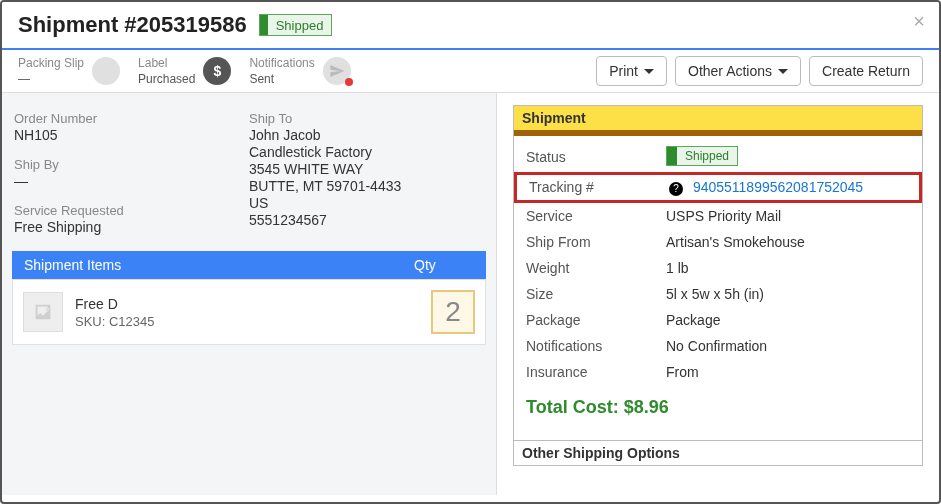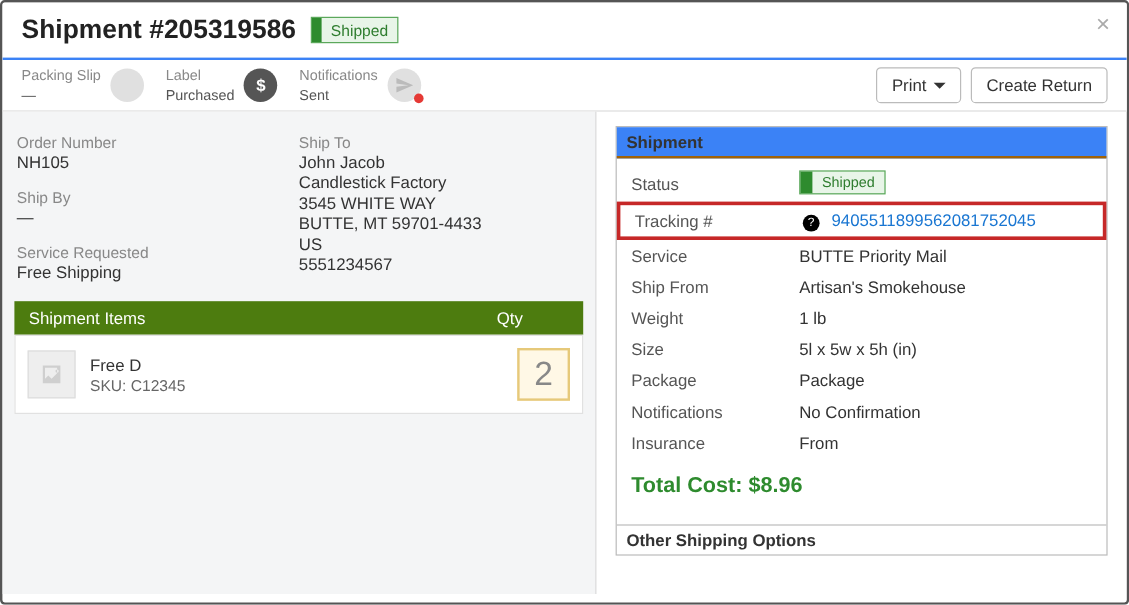--- a/index.html
+++ b/index.html
@@ -22,33 +22,33 @@
 .actions{margin-left:auto;display:flex;gap:8px;}
 .btn{border:1px solid #bbb;background:#fff;border-radius:4px;padding:6px 12px;font-size:14px;color:#333;cursor:pointer;display:flex;align-items:center;gap:6px;}
 .caret{width:0;height:0;border-left:5px solid transparent;border-right:5px solid transparent;border-top:5px solid #333;}
 .body{display:flex;height:calc(100% - 98px);}
 .left{width:495px;background:#f4f5f6;border-right:1px solid #ddd;padding:12px 0;}
 .left .info{display:flex;padding:0 12px 10px 12px;}
 .lcol{flex:1;}
 .rcol{flex:1;}
 .fld-lbl{font-size:13px;color:#888;margin-top:6px;}
 .fld-val{font-size:14px;color:#333;margin-top:1px;}
-.items-hdr{display:flex;background:#4d7c0f;color:#fff;padding:6px 12px;margin:6px 10px 0 10px;}
+.items-hdr{display:flex;background:#3b82f6;color:#fff;padding:6px 12px;margin:6px 10px 0 10px;}
 .items-hdr .title{flex:1;}
 .items-hdr .qty{width:60px;text-align:left;}
 .item-row{display:flex;align-items:center;border:1px solid #e1e1e1;background:#fff;margin:0 10px;padding:10px;}
 .thumb{width:40px;height:40px;background:#eee;border:1px solid #ddd;margin-right:12px;display:flex;align-items:center;justify-content:center;color:#bbb;}
 .thumb svg{width:22px;height:22px;fill:#cfcfcf;}
 .item-text{flex:1;}
 .item-name{font-size:14px;color:#333;}
 .item-sku{font-size:13px;color:#666;margin-top:2px;}
 .qty-box{width:44px;height:44px;border:2px solid #e6c97a;background:#fff8e6;color:#888;font-size:28px;display:flex;align-items:center;justify-content:center;}
 .right{flex:1;padding:12px 16px;overflow:auto;}
 .panel{border:1px solid #bbb;}
-.panel-hdr{font-weight:700;padding:4px 8px;border-bottom:2px solid #a16207;background:#3b82f6;}
+.panel-hdr{font-weight:700;padding:4px 8px;border-bottom:6px solid #a16207;background:#fde047;}
 .panel-body{padding:6px 0 10px 0;}
 .row{display:flex;align-items:center;padding:4px 12px;min-height:26px;}
 .row .rlbl{width:140px;color:#555;}
 .row .rval{flex:1;color:#333;}
 .row.highlight{border:3px solid #c62828;}
 .mini-badge{display:inline-flex;align-items:center;border:1px solid #5ba85b;background:#e8f5e8;height:20px;}
 .mini-badge .bar{width:10px;height:100%;background:#2e8b2e;}
 .mini-badge .t{padding:0 8px;color:#2e7d2e;font-size:12px;}
 .track{color:#1976d2;text-decoration:none;}
 .qicon{width:14px;height:14px;border-radius:50%;background:#000;color:#fff;font-size:10px;display:inline-flex;align-items:center;justify-content:center;margin-right:6px;}
@@ -96,20 +96,24 @@
           </svg>
         <span class="notif-dot"></span>
       </div>
     </div>
     <div class="actions">
       <button class="btn">
         <span>Print</span>
         <span class="caret"></span>
       </button>
       <button class="btn">
+        <span>Other Actions</span>
+        <span class="caret"></span>
+      </button>
+      <button class="btn">
         <span>Create Return</span>
       </button>
     </div>
   </div>
 
   <div class="body">
     <div class="left">
       <div class="info">
         <div class="lcol">
           <div class="fld-lbl">Order Number</div>
@@ -162,21 +166,21 @@
           </div>
           <div class="row highlight">
             <div class="rlbl">Tracking #</div>
             <div class="rval">
               <span class="qicon">?</span>
               <a href="#" class="track">9405511899562081752045</a>
             </div>
           </div>
           <div class="row">
             <div class="rlbl">Service</div>
-            <div class="rval">BUTTE Priority Mail</div>
+            <div class="rval">USPS Priority Mail</div>
           </div>
           <div class="row">
             <div class="rlbl">Ship From</div>
             <div class="rval">Artisan's Smokehouse</div>
           </div>
           <div class="row">
             <div class="rlbl">Weight</div>
             <div class="rval">1 lb</div>
           </div>
           <div class="row">

